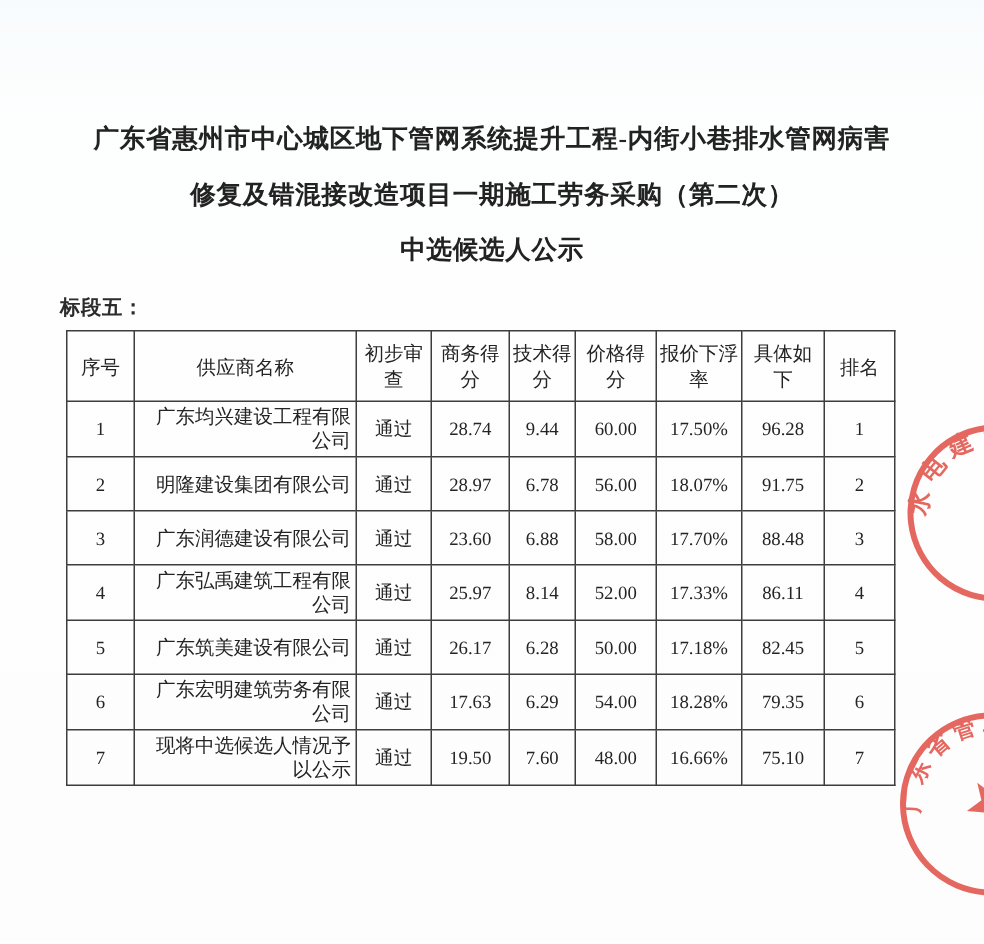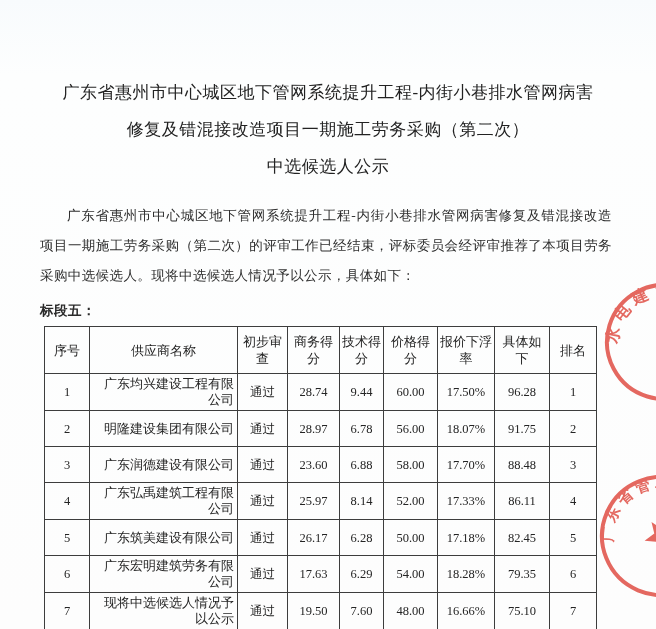--- a/index.html
+++ b/index.html
@@ -8,21 +8,21 @@
     width:656px;height:629px;
     background:linear-gradient(180deg,#f8fbfd 0%,#fdfefe 12%,#fdfdfd 100%);
     overflow:hidden;
     font-family:"Liberation Serif","DejaVu Serif",serif;
     color:#2b2b2b;
   }
   .title-block{
     margin-top:74px;
     padding:0 46px;
     text-align:center;
-    font-weight:normal;
+    font-weight:bold;
     font-size:17px;
     line-height:37px;
     color:#222;
     letter-spacing:0.5px;
   }
   .title-line{white-space:nowrap;}
   .intro{
     margin:16px 44px 0 40px;
     font-size:13.5px;
     line-height:30px;
@@ -77,21 +77,20 @@
 <body>
 
 <div class="page">
 
   <div class="title-block">
     <div class="title-line">广东省惠州市中心城区地下管网系统提升工程-内街小巷排水管网病害</div>
     <div class="title-line">修复及错混接改造项目一期施工劳务采购（第二次）</div>
     <div class="title-line">中选候选人公示</div>
   </div>
 
-  <p class="intro">广东省惠州市中心城区地下管网系统提升工程-内街小巷排水管网病害修复及错混接改造项目一期施工劳务采购（第二次）的评审工作已经结束，评标委员会经评审推荐了本项目劳务采购中选候选人。现将中选候选人情况予以公示，具体如下：</p>
 
   <div class="section-label">标段五：</div>
 
   <table class="results">
     <colgroup>
       <col style="width:45px">
         <col style="width:148px">
         <col style="width:50px">
       <col style="width:52px">
         <col style="width:44px">

